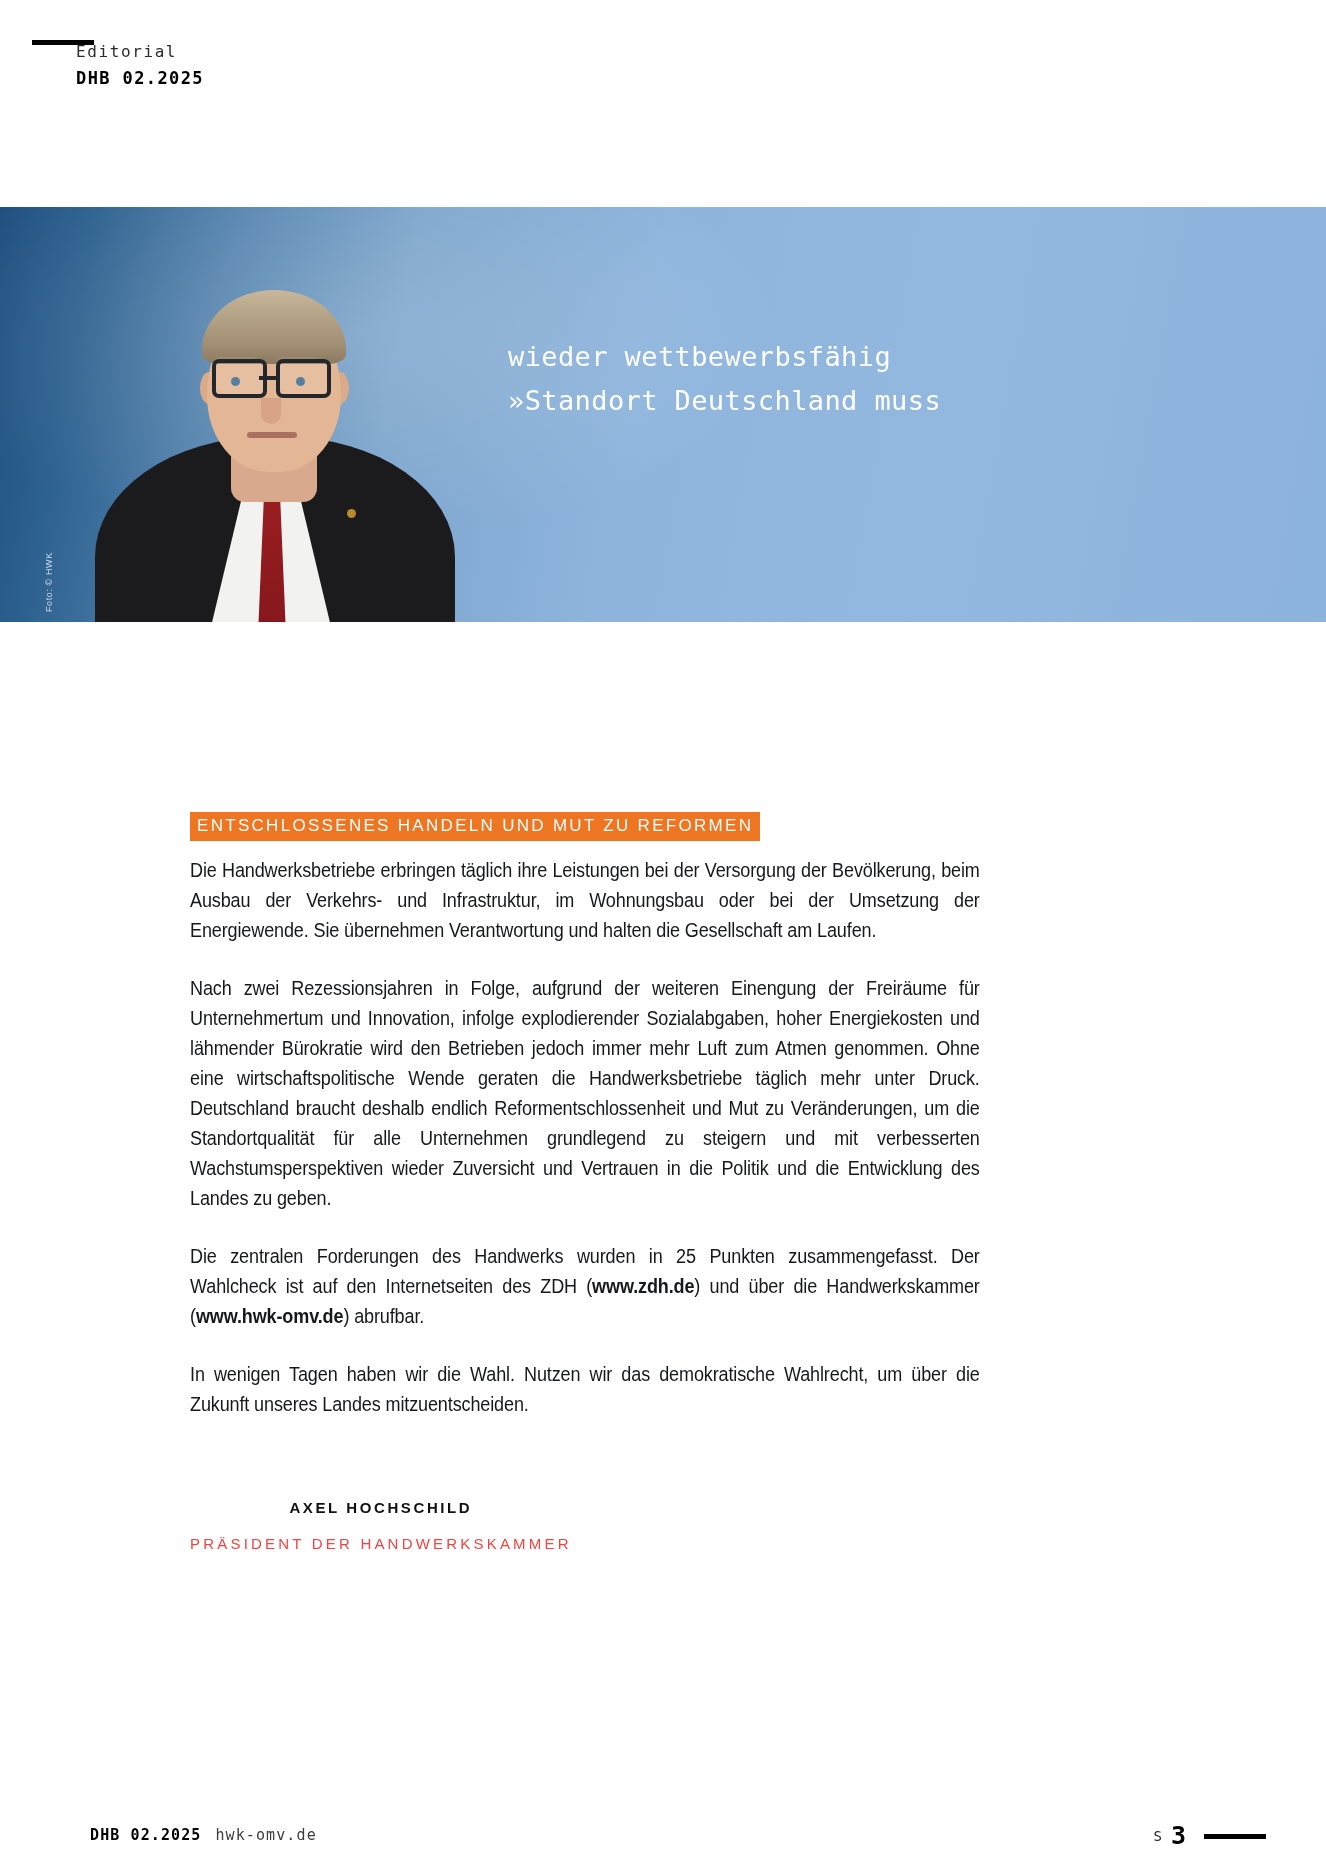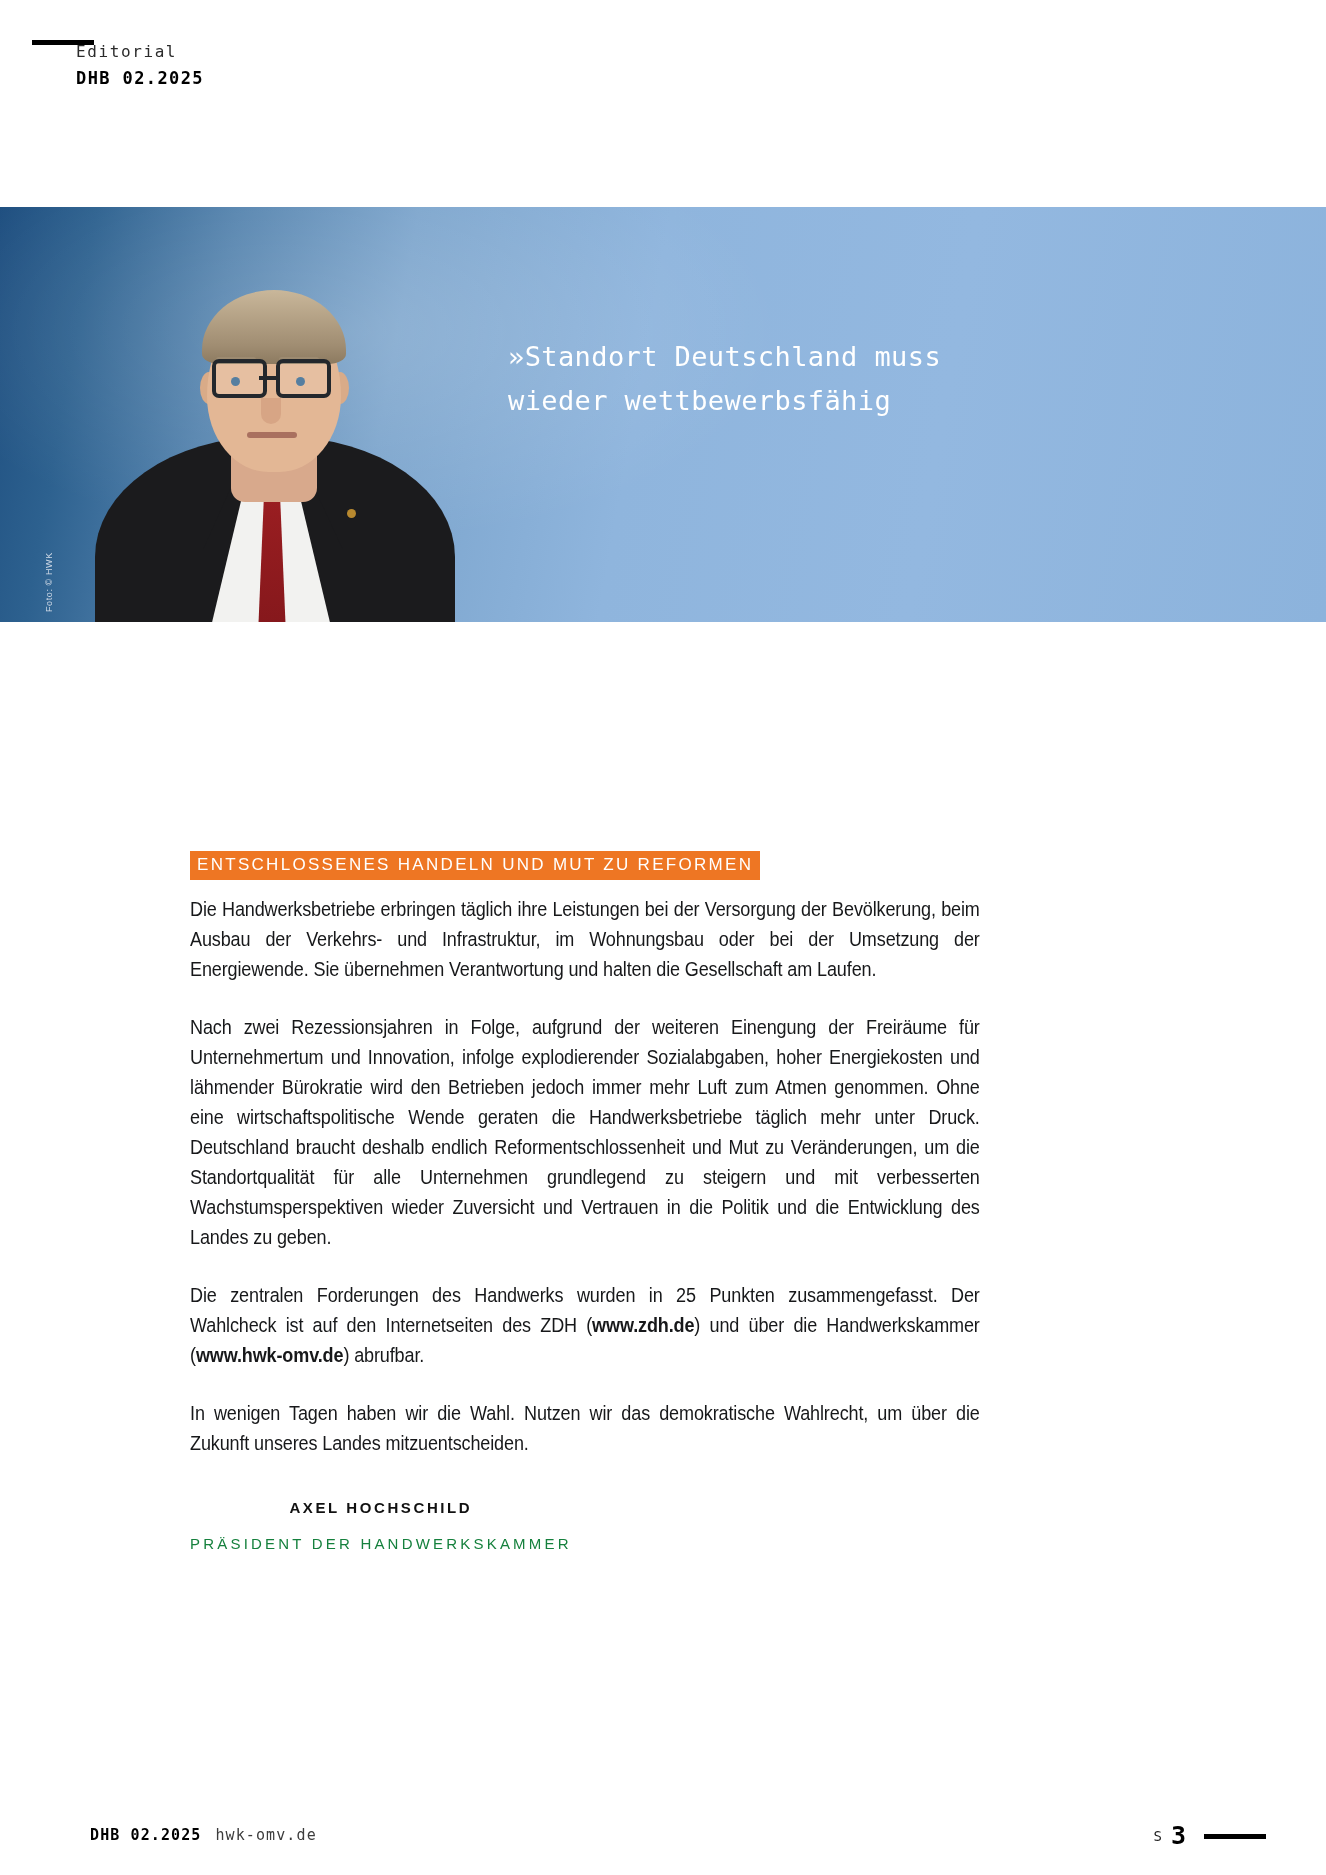--- a/index.html
+++ b/index.html
@@ -270,21 +270,20 @@
     background: #a9705f;
     border-radius: 4px;
   }
 
   
   .content {
     position: absolute;
     left: 190px;
     top: 812px;
     width: 790px;
-    margin-top: 39px;
   }
   .section-head {
     display: inline-block;
     background: #ee7623;
     color: #ffffff;
     font-family: "Liberation Sans", sans-serif;
     font-size: 17px;
     font-weight: 400;
     letter-spacing: 2.3px;
     padding: 4px 7px 5px 7px;
@@ -316,21 +315,21 @@
     letter-spacing: 2.6px;
     color: #111111;
     line-height: 22px;
     text-align: center;
   }
   .sig-role {
     font-family: "Liberation Sans", sans-serif;
     font-size: 15px;
     font-weight: 400;
     letter-spacing: 3.2px;
-    color: #15803d;
+    color: #ef4444;
     line-height: 22px;
     margin-top: 14px;
   }
 
   
   .footer-left {
     position: absolute;
     left: 90px;
     top: 1826px;
     display: flex;
@@ -409,22 +408,22 @@
     <div class="p-glass-l"></div>
     <div class="p-glass-r"></div>
     <div class="p-bridge"></div>
     <div class="p-nose"></div>
     <div class="p-mouth"></div>
   </div>
 
   <div class="photo-credit">Foto: © HWK</div>
 
   <div class="hero-quote">
+    <span>wieder wettbewerbsfähig</span>
     <span>»Standort Deutschland muss</span>
-    <span>wieder wettbewerbsfähig</span>
   </div>
 </div>
 
 <div class="content">
   <div class="section-head">ENTSCHLOSSENES HANDELN UND MUT ZU REFORMEN</div>
   <p class="body">Die Handwerksbetriebe erbringen täglich ihre Leistungen bei der Versorgung der Bevölkerung, beim Ausbau der Verkehrs- und Infrastruktur, im Wohnungsbau oder bei der Umsetzung der Energiewende. Sie übernehmen Verantwortung und halten die Gesellschaft am Laufen.</p>
   <p class="body">Nach zwei Rezessionsjahren in Folge, aufgrund der weiteren Einengung der Freiräume für Unternehmertum und Innovation, infolge explodierender Sozialabgaben, hoher Energiekosten und lähmender Bürokratie wird den Betrieben jedoch immer mehr Luft zum Atmen genommen. Ohne eine wirtschaftspolitische Wende geraten die Handwerksbetriebe täglich mehr unter Druck. Deutschland braucht deshalb endlich Reformentschlossenheit und Mut zu Veränderungen, um die Standortqualität für alle Unternehmen grundlegend zu steigern und mit verbesserten Wachstumsperspektiven wieder Zuversicht und Vertrauen in die Politik und die Entwicklung des Landes zu geben.</p>
   <p class="body"><span>Die zentralen Forderungen des Handwerks wurden in 25 Punkten zusammengefasst. Der Wahlcheck ist auf den Internetseiten des ZDH (</span><b>www.zdh.de</b><span>) und über die Handwerkskammer (</span><b>www.hwk-omv.de</b><span>) abrufbar.</span></p>
   <p class="body">In wenigen Tagen haben wir die Wahl. Nutzen wir das demokratische Wahlrecht, um über die Zukunft unseres Landes mitzuentscheiden.</p>
 </div>

